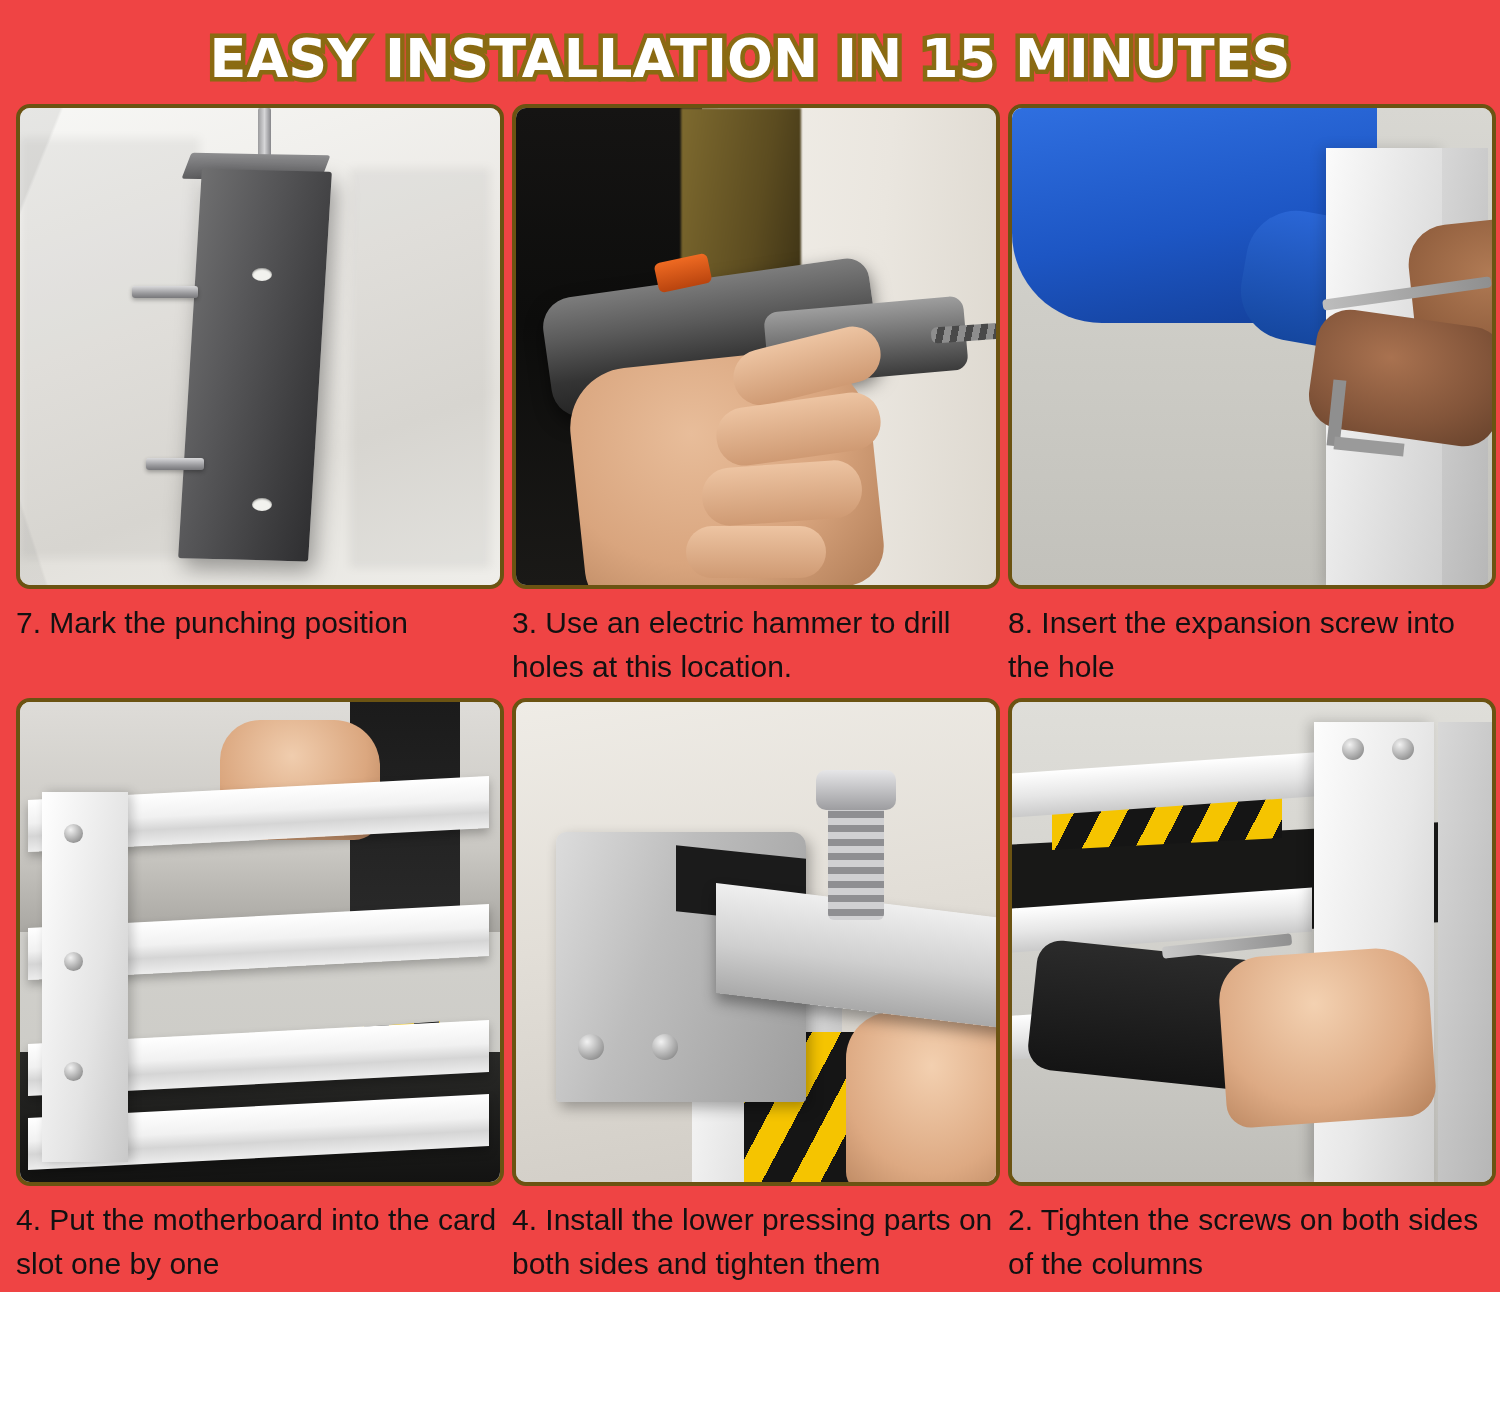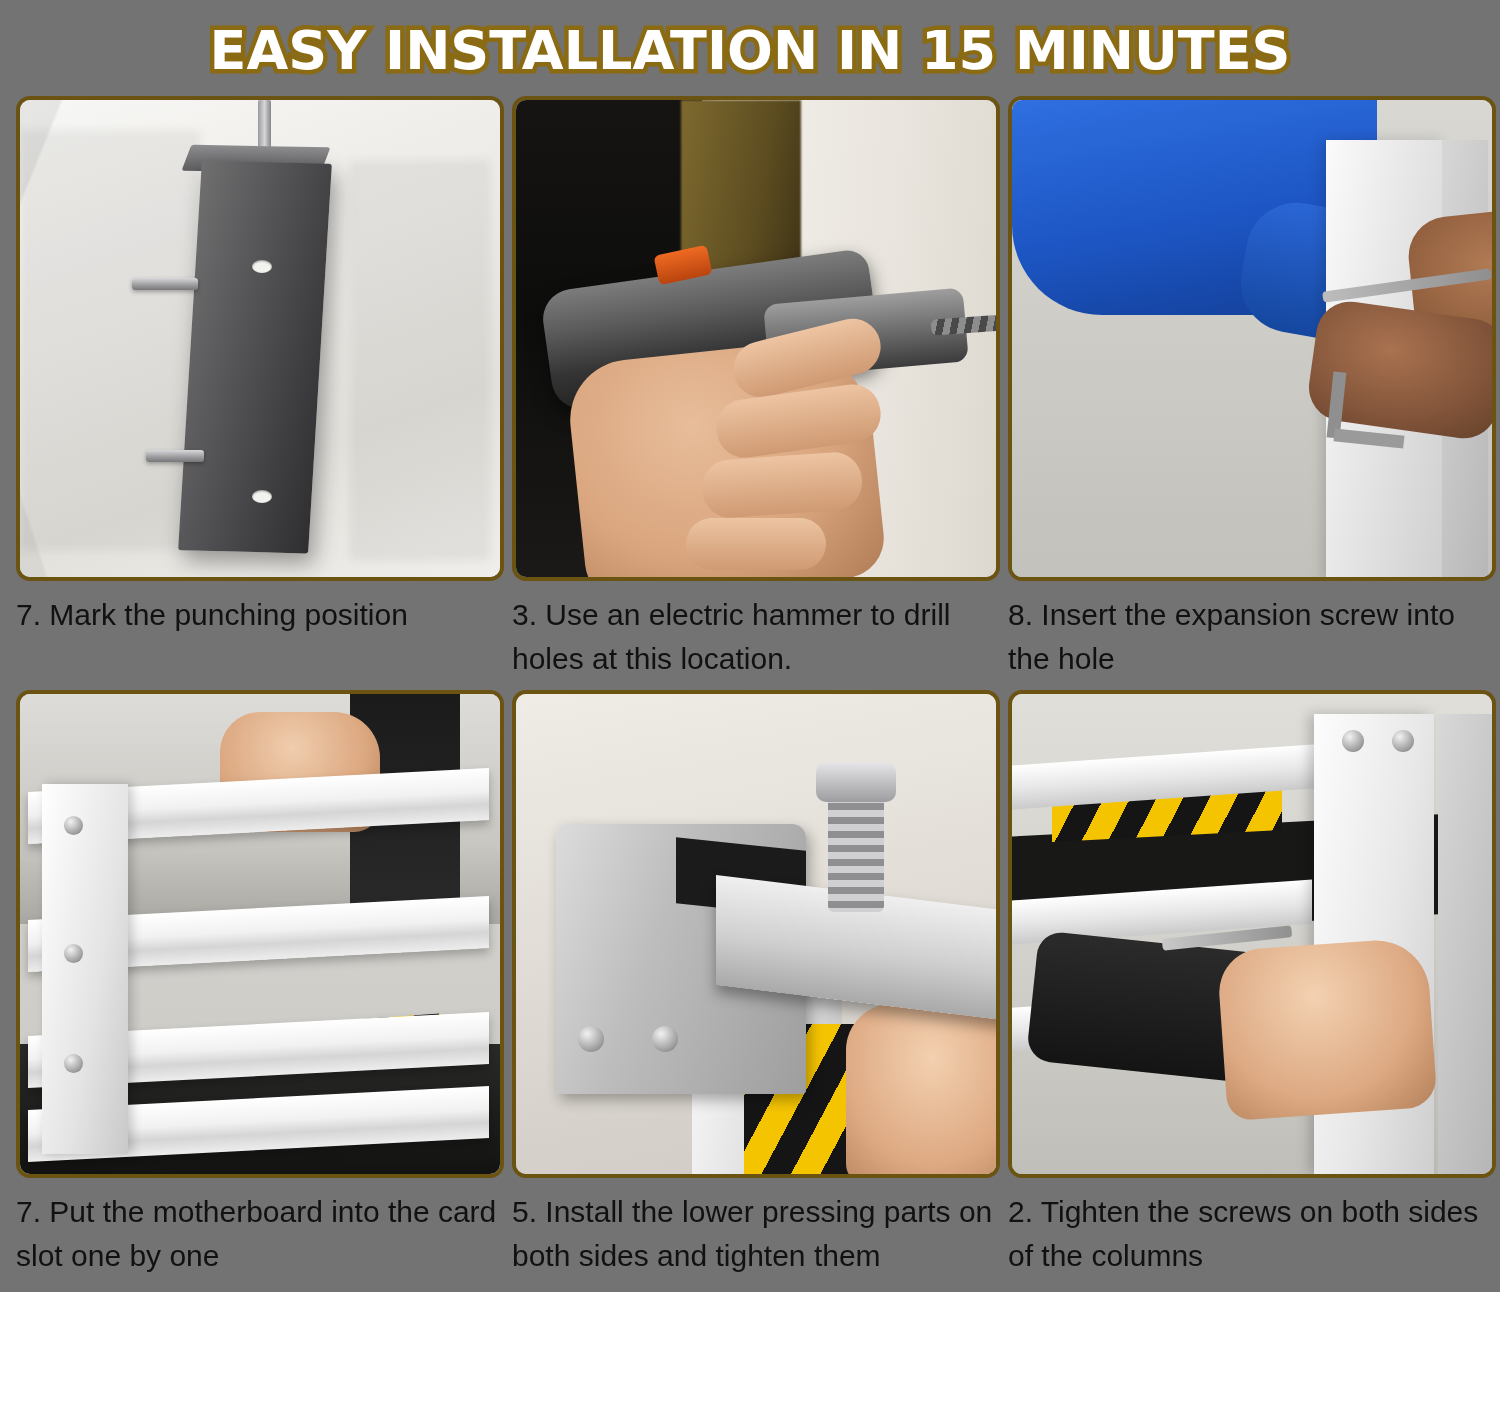--- a/index.html
+++ b/index.html
@@ -10,23 +10,23 @@
   body {
     width: 1500px;
     height: 1403px;
     font-family: "Liberation Sans", sans-serif;
     overflow: hidden;
   }
   .page {
     position: relative;
     width: 1500px;
     height: 1292px;
-    background: #737373;
+    background: #ef4444;
     box-sizing: border-box;
-    padding: 4px 14px;
+    padding: 12px 14px;
   }
 
   
   .banner {
     height: 92px;
     display: flex;
     align-items: center;
     justify-content: center;
   }
   .banner-title {
@@ -431,38 +431,38 @@
         <div class="p4-hazard"></div>
         <div class="p4-rail" style="top:86px;"></div>
         <div class="p4-rail" style="top:214px;"></div>
         <div class="p4-rail" style="top:330px;"></div>
         <div class="p4-rail" style="top:404px;"></div>
         <div class="p4-column"></div>
         <div class="p4-screw" style="left:44px;top:122px;"></div>
         <div class="p4-screw" style="left:44px;top:250px;"></div>
         <div class="p4-screw" style="left:44px;top:360px;"></div>
       </div>
-      <div class="caption">7. Put the motherboard into the card slot one by one</div>
+      <div class="caption">4. Put the motherboard into the card slot one by one</div>
     </div>
 
     <div class="cell row2">
       <div class="photo">
         <div class="p5-bg"></div>
         <div class="p5-post"></div>
         <div class="p5-hazard"></div>
         <div class="p5-hand"></div>
         <div class="p5-bracket"></div>
         <div class="p5-dark"></div>
         <div class="p5-plate"></div>
         <div class="p5-bolt"></div>
         <div class="p5-bolthead"></div>
         <div class="p4-screw" style="left:62px;top:332px;width:26px;height:26px;"></div>
         <div class="p4-screw" style="left:136px;top:332px;width:26px;height:26px;"></div>
       </div>
-      <div class="caption">5. Install the lower pressing parts on both sides and tighten them</div>
+      <div class="caption">4. Install the lower pressing parts on both sides and tighten them</div>
     </div>
 
     <div class="cell row2">
       <div class="photo">
         <div class="p6-bg"></div>
         <div class="p6-black"></div>
         <div class="p6-hazard"></div>
         <div class="p6-rail" style="top:60px;"></div>
         <div class="p6-rail" style="top:196px;width:300px;"></div>
         <div class="p6-rail" style="top:306px;width:220px;"></div>

